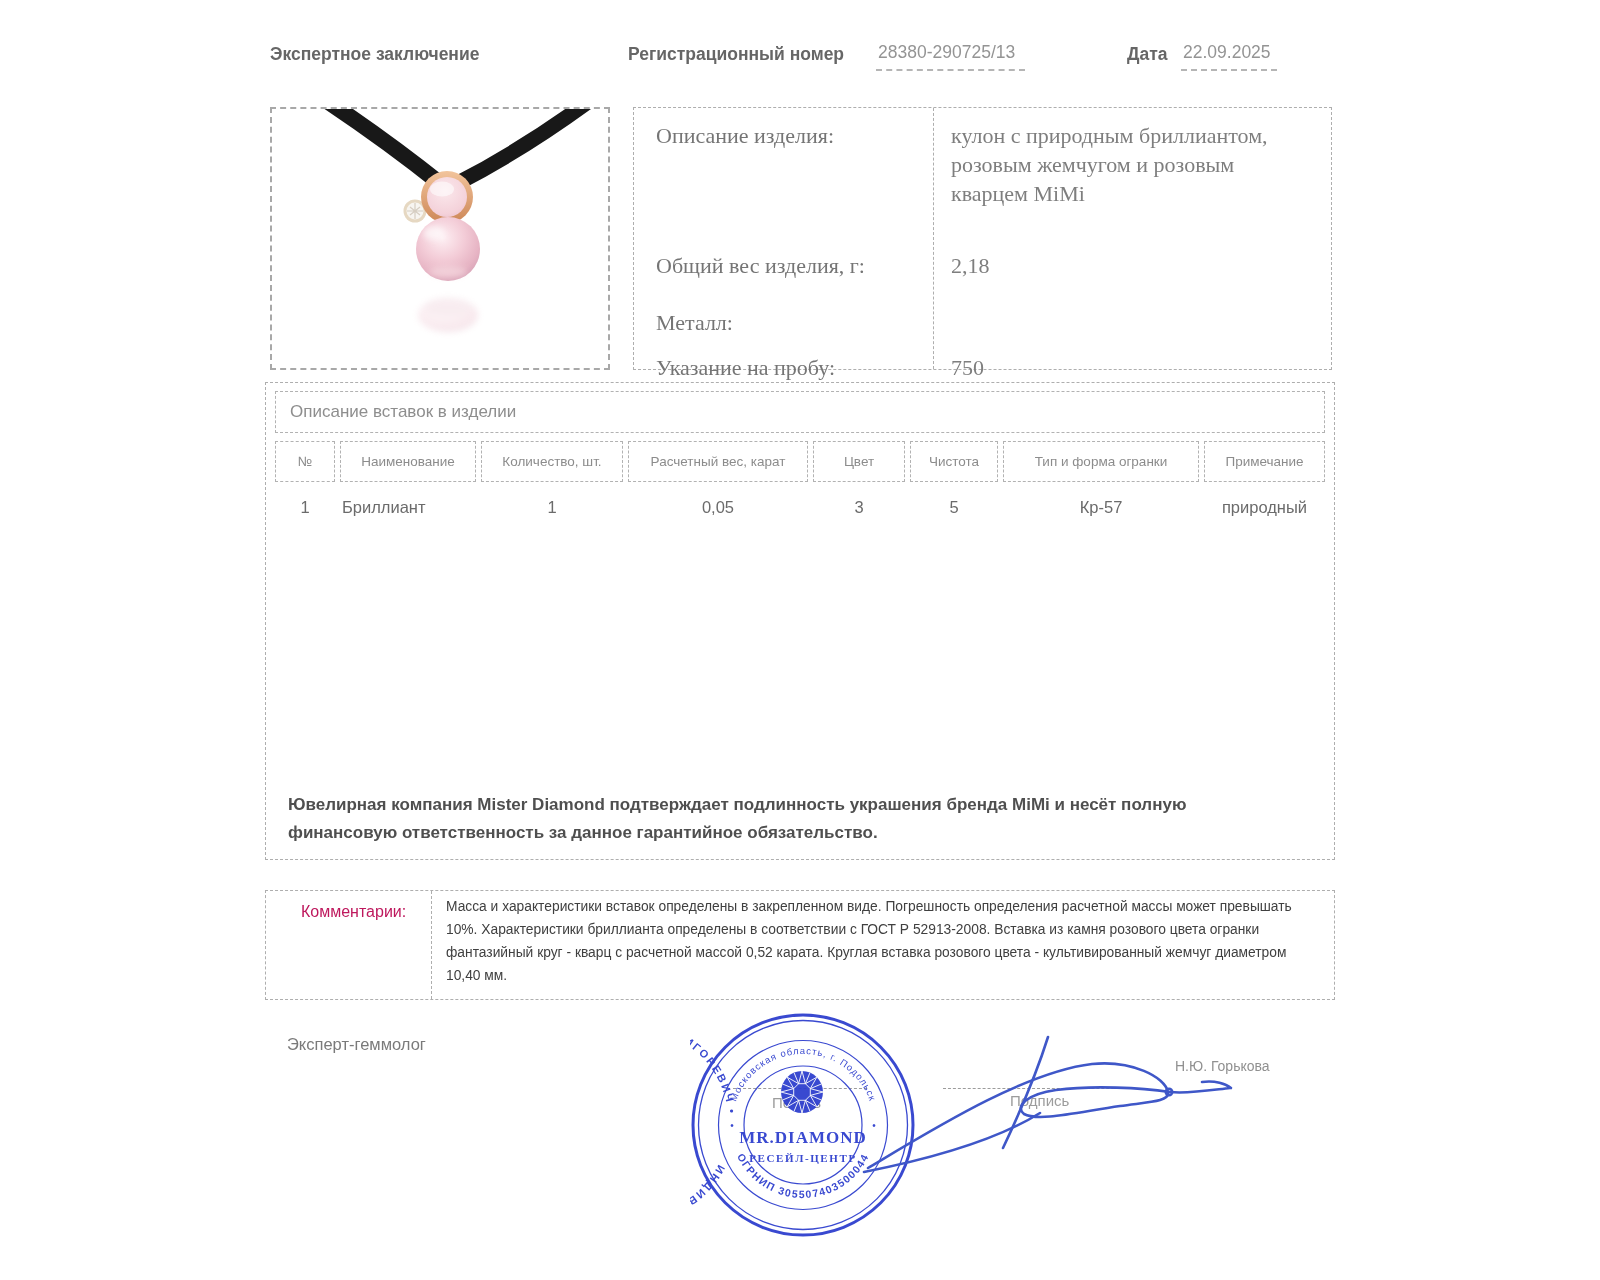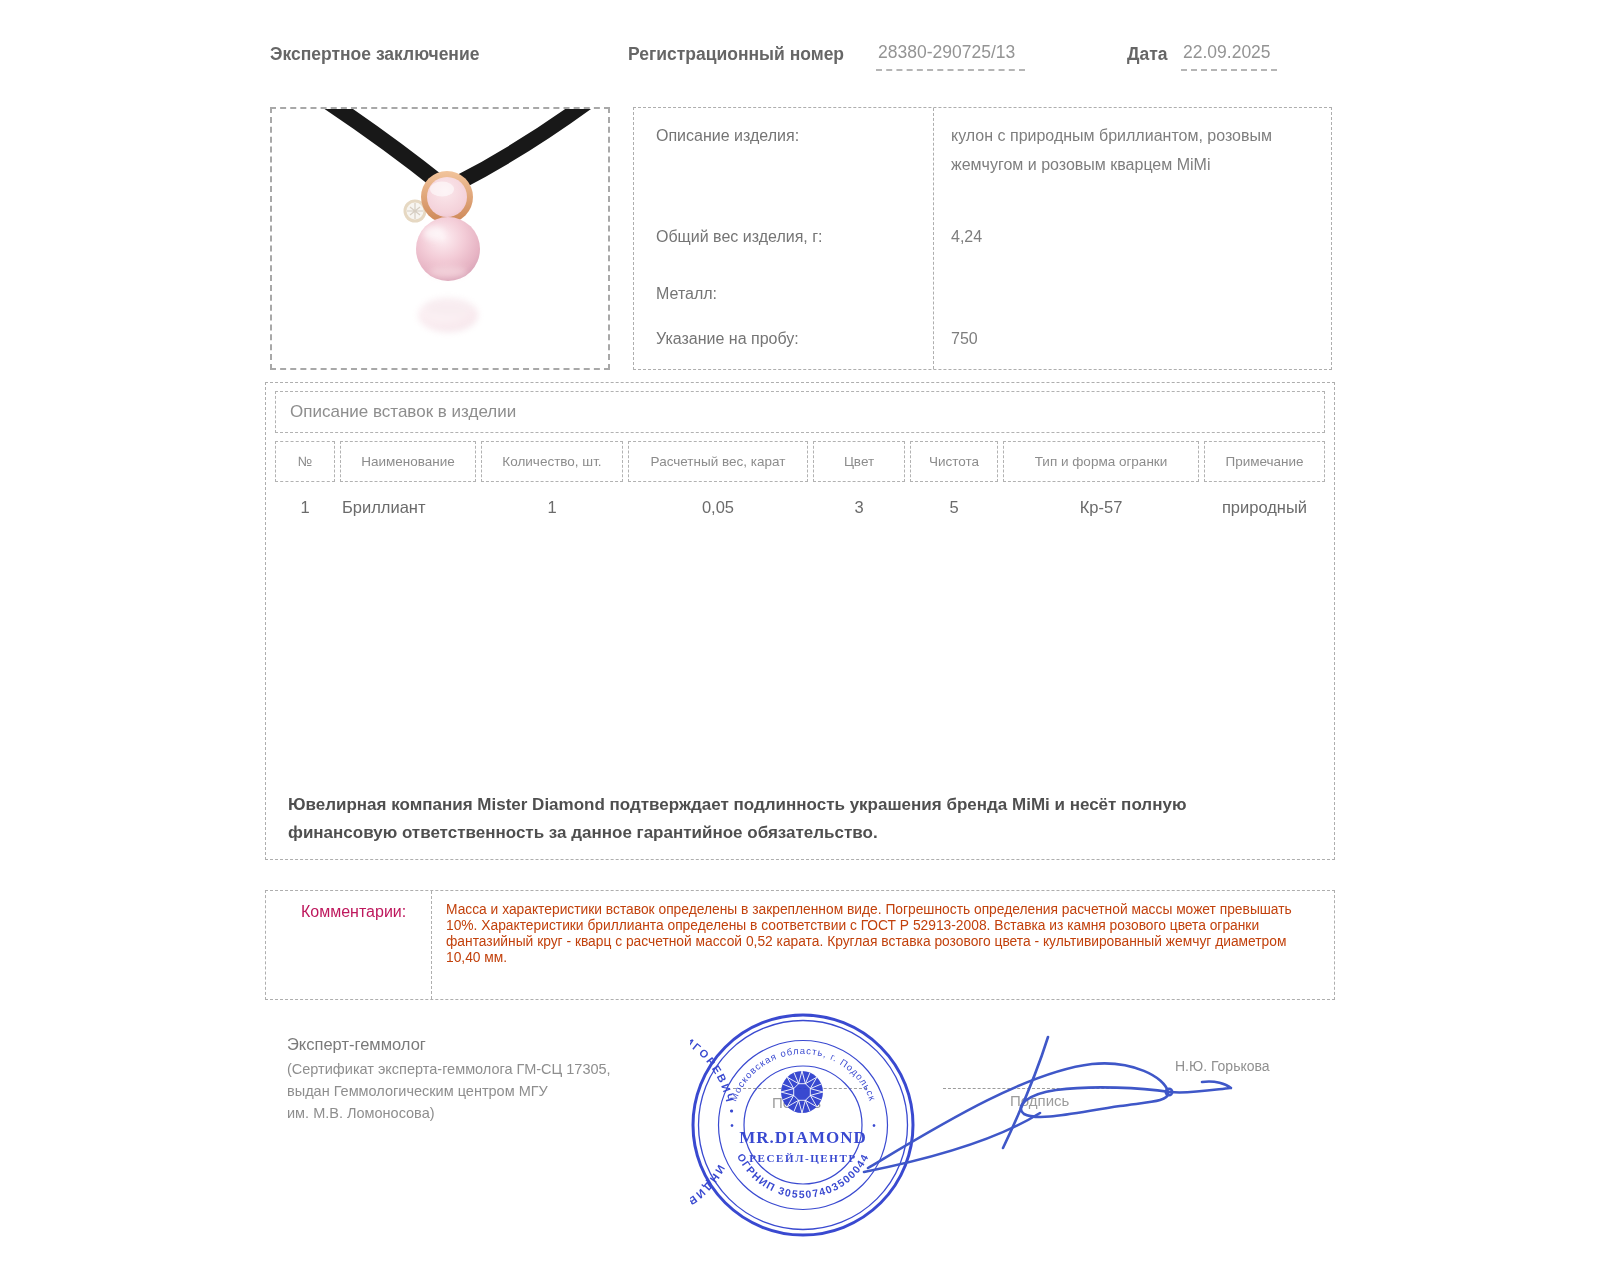--- a/index.html
+++ b/index.html
@@ -18,21 +18,21 @@
 
   
   .photo-box { position:absolute; left:270px; top:107px; width:340px; height:263px;
                border:2px dashed #a8a8a8; background:#fff; }
 
   
   .desc-panel { position:absolute; left:633px; top:107px; width:699px; height:263px;
                 border:1.5px dashed #aeaeae; }
   .desc-divider { position:absolute; left:299px; top:0; bottom:0; width:0;
                   border-left:1.5px dashed #aeaeae; }
-  .desc-row { display:flex; font-size:16px; line-height:29px; }
+  .desc-row { display:flex; font-size:22px; line-height:29px;font-family:Liberation Serif, serif; }
   .desc-row .lbl { width:299px; padding-left:22px; color:#757575; flex:none; }
   .desc-row .val { padding-left:18px; color:#7e7e7e; width:360px; }
   .r1 { margin-top:13px; } .r2 { margin-top:43px; } .r3 { margin-top:28px; } .r4 { margin-top:16px; }
 
   
   .table-box { position:absolute; left:265px; top:382px; width:1070px; height:478px;
                border:1.5px dashed #aeaeae; }
   .table-title { margin:8px 9px 0 9px; height:42px; border:1.5px dashed #b2b2b2;
                  font-size:17px; color:#8e8e8e; display:flex; align-items:center; padding-left:14px; }
   .thead { display:grid; grid-template-columns:60px 136px 142px 180px 92px 88px 196px 1fr;
@@ -44,22 +44,22 @@
   .td { text-align:center; } .td.left { text-align:left; padding-left:2px; }
   .guarantee { position:absolute; left:22px; right:50px; bottom:12px;
                font-size:17px; font-weight:bold; color:#4f4f4f; line-height:28px; }
 
   
   .comments-box { position:absolute; left:265px; top:890px; width:1070px; height:110px;
                   border:1.5px dashed #aeaeae; }
   .comments-divider { position:absolute; left:165px; top:0; bottom:0; width:0;
                       border-left:1.5px dashed #aeaeae; }
   .comments-lbl { position:absolute; left:35px; top:12px; font-size:16px; color:#be185d; }
-  .comments-txt { position:absolute; left:180px; right:18px; top:11px;
-                  font-size:13.8px; line-height:16px; color:#c2410c; }
+  .comments-txt { position:absolute; left:180px; right:18px; top:4px;
+                  font-size:13.8px; line-height:23px; color:#404040; }
 
   
   .expert-role { position:absolute; left:287px; top:1035px; font-size:16.5px; color:#7a7a7a; }
   .expert-cert { position:absolute; left:287px; top:1058px; font-size:14.5px; line-height:22px; color:#8e8e8e; }
   .expert-name { position:absolute; left:1175px; top:1058px; font-size:14px; color:#909090; }
 
   .dashline { position:absolute; top:1088px; border-top:1.5px dashed #9c9c9c; z-index:1; }
   .dash-stamp { left:733px; width:134px; }
   .dash-sign  { left:943px; width:196px; }
   .cap { position:absolute; font-size:15px; color:#9c9c9c; z-index:2; }
@@ -132,21 +132,21 @@
   </div>
 
   <div class="desc-panel">
     <div class="desc-divider"></div>
     <div class="desc-row r1">
       <div class="lbl">Описание изделия:</div>
       <div class="val">кулон с природным бриллиантом, розовым жемчугом и розовым кварцем MiMi</div>
     </div>
     <div class="desc-row r2">
       <div class="lbl">Общий вес изделия, г:</div>
-      <div class="val">4,24</div>
+      <div class="val">2,18</div>
     </div>
     <div class="desc-row r3">
       <div class="lbl">Металл:</div>
     </div>
     <div class="desc-row r4">
       <div class="lbl">Указание на пробу:</div>
       <div class="val">750</div>
     </div>
   </div>
 
@@ -175,25 +175,20 @@
     <div class="guarantee">Ювелирная компания Mister Diamond подтверждает подлинность украшения бренда MiMi и несёт полную финансовую ответственность за данное гарантийное обязательство.</div>
   </div>
 
   <div class="comments-box">
     <div class="comments-divider"></div>
     <div class="comments-lbl">Комментарии:</div>
     <div class="comments-txt">Масса и характеристики вставок определены в закрепленном виде. Погрешность определения расчетной массы может превышать 10%. Характеристики бриллианта определены в соответствии с ГОСТ Р 52913-2008. Вставка из камня розового цвета огранки фантазийный круг - кварц с расчетной массой 0,52 карата. Круглая вставка розового цвета - культивированный жемчуг диаметром 10,40 мм.</div>
   </div>
 
   <div class="expert-role">Эксперт-геммолог</div>
-  <div class="expert-cert">
-    <div>(Сертификат эксперта-геммолога ГМ-СЦ 17305,</div>
-    <div>выдан Геммологическим центром МГУ</div>
-    <div>им. М.В. Ломоносова)</div>
-  </div>
   <div class="expert-name">Н.Ю. Горькова</div>
 
   <div class="dashline dash-stamp"></div>
   <div class="dashline dash-sign"></div>
   <div class="cap cap-stamp">Печать</div>
   <div class="cap cap-sign">Подпись</div>
 
   <svg class="stamp-svg" width="226" height="226" viewBox="0 0 226 226">
     <g stroke="#2b3ccd" fill="none">
       <circle cx="113" cy="113" r="110" stroke-width="3"></circle>

